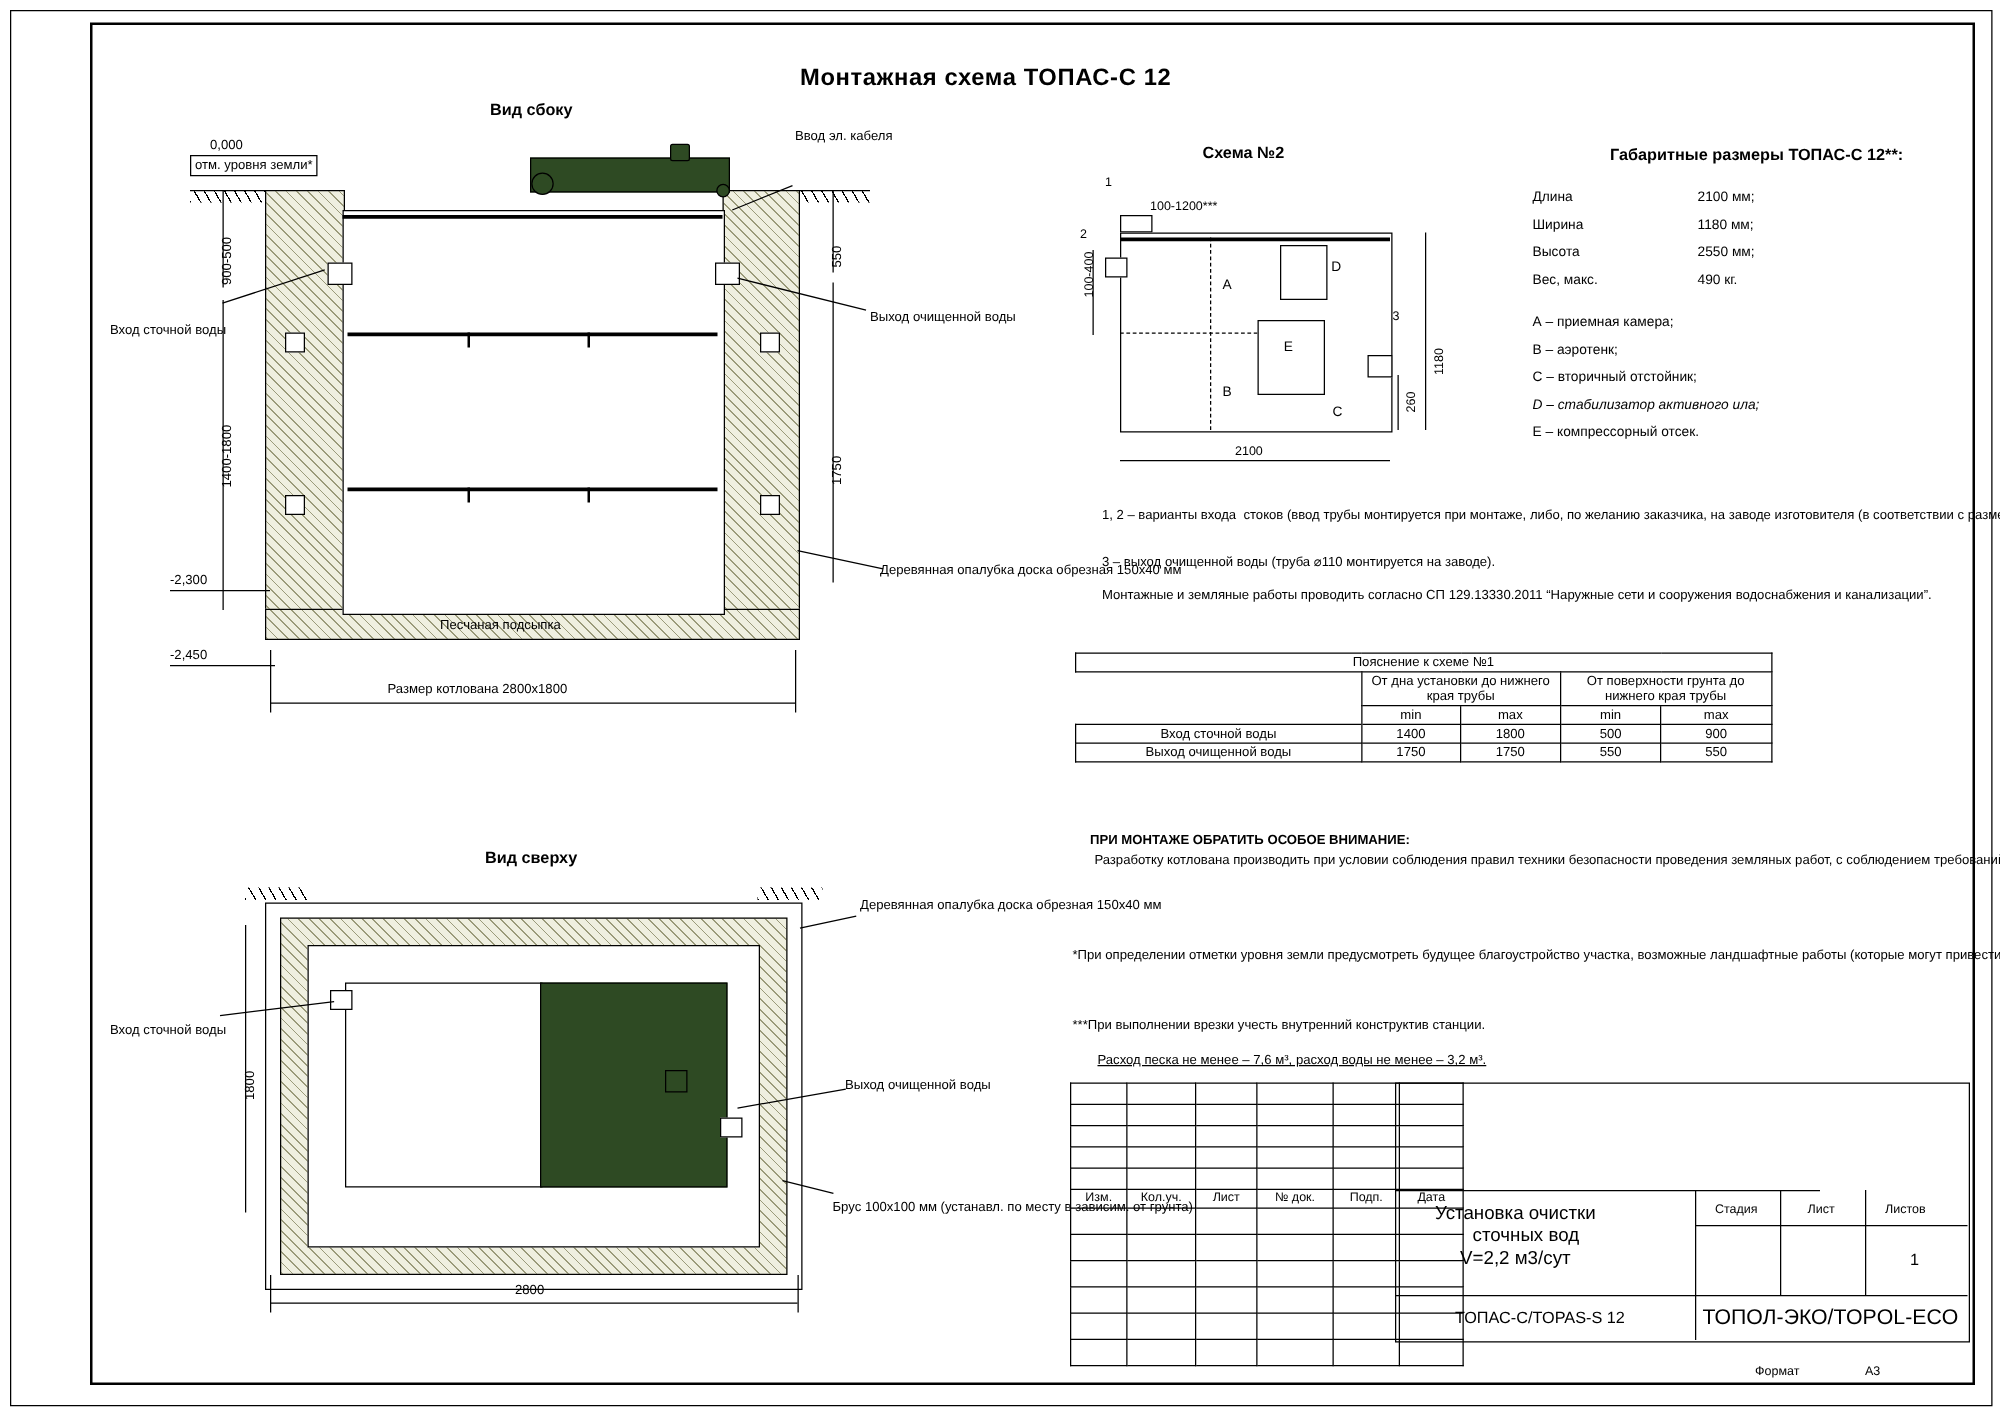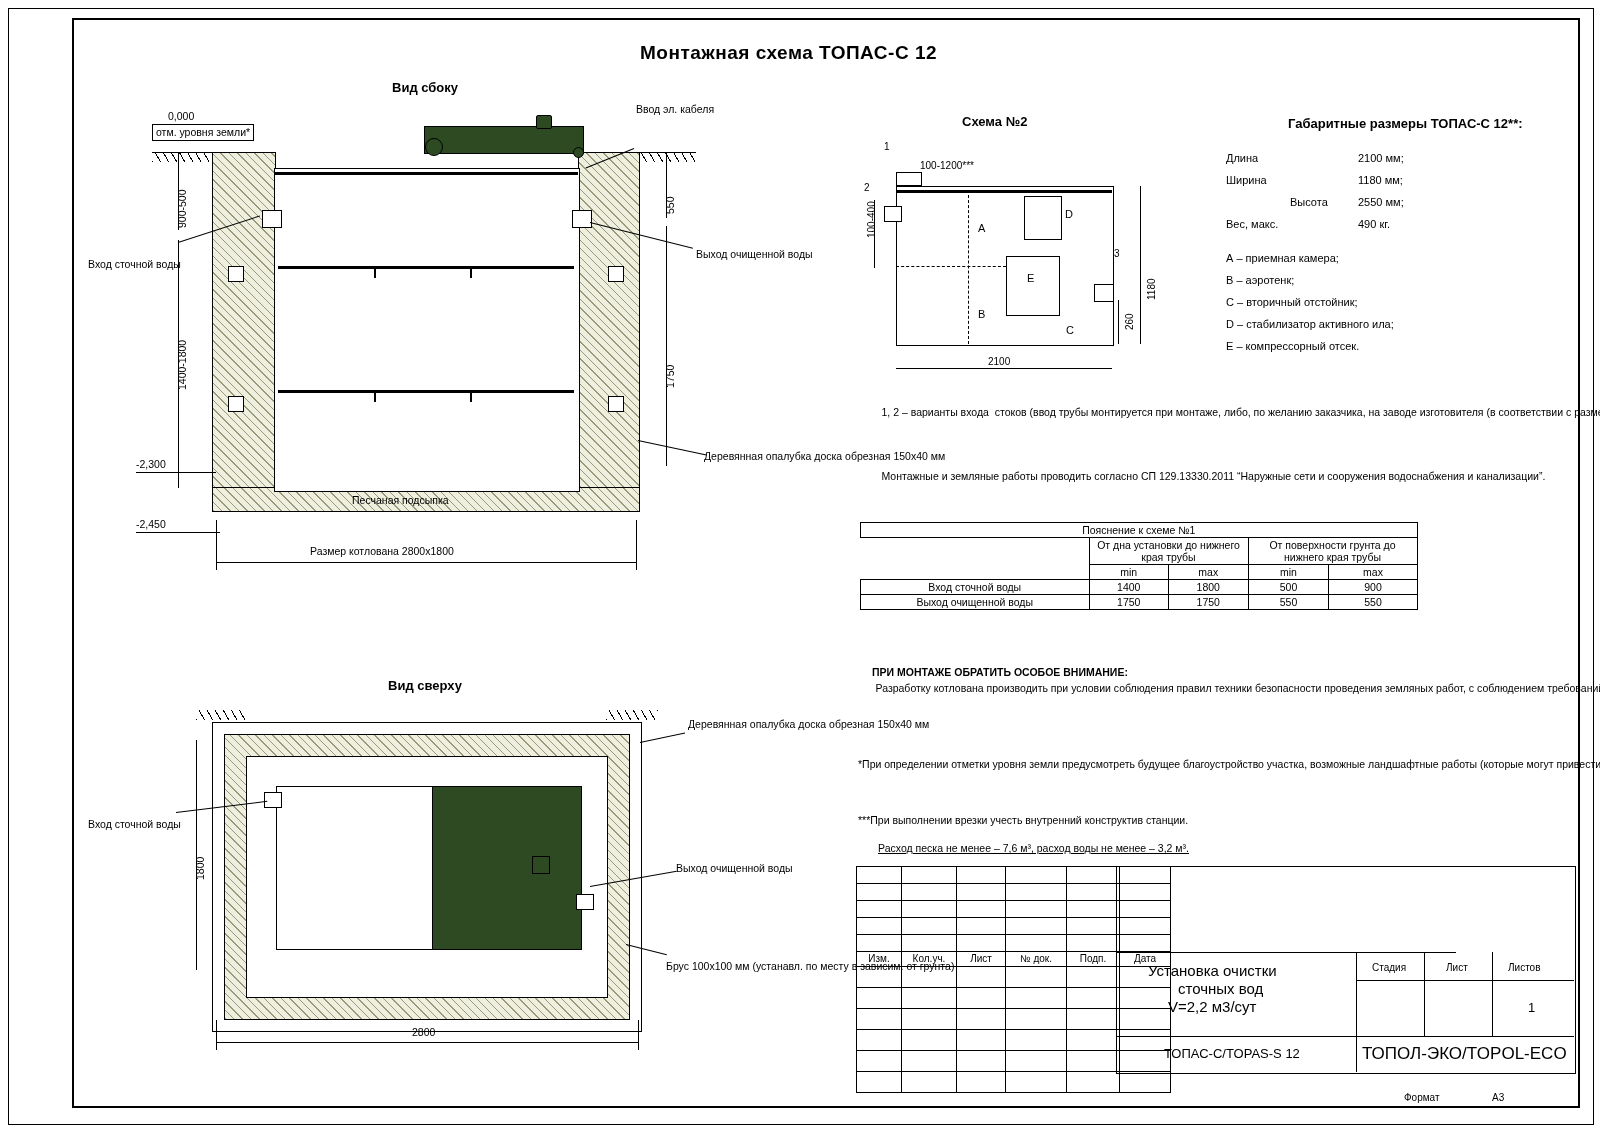--- a/index.html
+++ b/index.html
@@ -5,21 +5,21 @@
   html,body{margin:0;padding:0;background:#fff;}
   body{font-family:"Liberation Sans", sans-serif;}
   #sheet{position:relative;width:1600px;height:1131px;background:#fff;overflow:hidden;}
   .brd{position:absolute;border:2px solid #000;}
   #outer{left:8px;top:8px;width:1584px;height:1115px;border:1px solid #000;}
   #inner{left:72px;top:18px;width:1504px;height:1086px;border:2px solid #000;}
   .t{position:absolute;white-space:pre;color:#000;}
   .ln{position:absolute;background:#000;}
   .h{height:1px;}
   .v{width:1px;}
-  .title{font-size:19px;font-weight:bold;letter-spacing:.5px;}
+  .title{font-size:19px;font-weight:bold;letter-spacing:.5px;margin-top:10px;}
   .hdr{font-size:13px;font-weight:bold;}
   .lbl{font-size:11px;line-height:13px;text-align:center;}
   .sm{font-size:10.5px;line-height:12.5px;}
   .xs{font-size:10px;line-height:12px;}
   .dim{font-size:10.5px;}
   .rot90{transform:rotate(-90deg);transform-origin:left top;}
   .hatch{position:absolute;background:
      repeating-linear-gradient(45deg,#9a9a7a 0 1px,rgba(0,0,0,0) 1px 6px),#efefe0;
      border:1px solid #000;}
   .earthline{position:absolute;height:0;border-top:1.5px solid #000;}
@@ -177,32 +177,33 @@
   <div class="ln v" style="left:1140px;top:186px;height:158px;"></div>
   <div class="ln v" style="left:1118px;top:300px;height:44px;"></div>
   <div class="ln v" style="left:874px;top:200px;height:68px;"></div>
 
   <div class="t hdr" style="left:1288px;top:116px;">Габаритные размеры ТОПАС-С 12**:</div>
 
   <div class="t lbl" style="left:1226px;top:152px;">Длина</div>
   <div class="t lbl" style="left:1358px;top:152px;">2100 мм;</div>
   <div class="t lbl" style="left:1226px;top:174px;">Ширина</div>
   <div class="t lbl" style="left:1358px;top:174px;">1180 мм;</div>
-  <div class="t lbl" style="left:1290px;top:196px;">Высота</div>
+  <div class="t lbl" style="left:1226px;top:196px;">Высота</div>
   <div class="t lbl" style="left:1358px;top:196px;">2550 мм;</div>
   <div class="t lbl" style="left:1226px;top:218px;">Вес, макс.</div>
   <div class="t lbl" style="left:1358px;top:218px;">490 кг.</div>
 
   <div class="t lbl" style="left:1226px;top:252px;">А – приемная камера;</div>
   <div class="t lbl" style="left:1226px;top:274px;">В – аэротенк;</div>
   <div class="t lbl" style="left:1226px;top:296px;">С – вторичный отстойник;</div>
-  <div class="t lbl" style="left:1226px;top:318px;">D – стабилизатор активного ила;</div>
+  <div class="t lbl" style="left:1226px;top:318px;font-style:italic;">D – стабилизатор активного ила;</div>
   <div class="t lbl" style="left:1226px;top:340px;">Е – компрессорный отсек.</div>
 
   <div class="t sm" style="left:864px;top:406px;width:700px;">      1, 2 – варианты входа  стоков (ввод трубы монтируется при монтаже, либо, по желанию заказчика, на заводе изготовителя (в соответствии с размерами, указанными в заявке на врезку);</div>
+  <div class="t sm" style="left:864px;top:444px;width:700px;">      3 – выход очищенной воды (труба ⌀110 монтируется на заводе).</div>
   <div class="t sm" style="left:864px;top:470px;width:700px;">      Монтажные и земляные работы проводить согласно СП 129.13330.2011 “Наружные сети и сооружения водоснабжения и канализации”.</div>
 
   <div style="position:absolute;left:860px;top:522px;">
     <table>
       <tbody>
           <tr>
         <td colspan="5">Пояснение к схеме №1</td>
       </tr>
       <tr>
         <td rowspan="2" style="width:220px;border-top:none;border-left:none;border-bottom:none;"></td>

